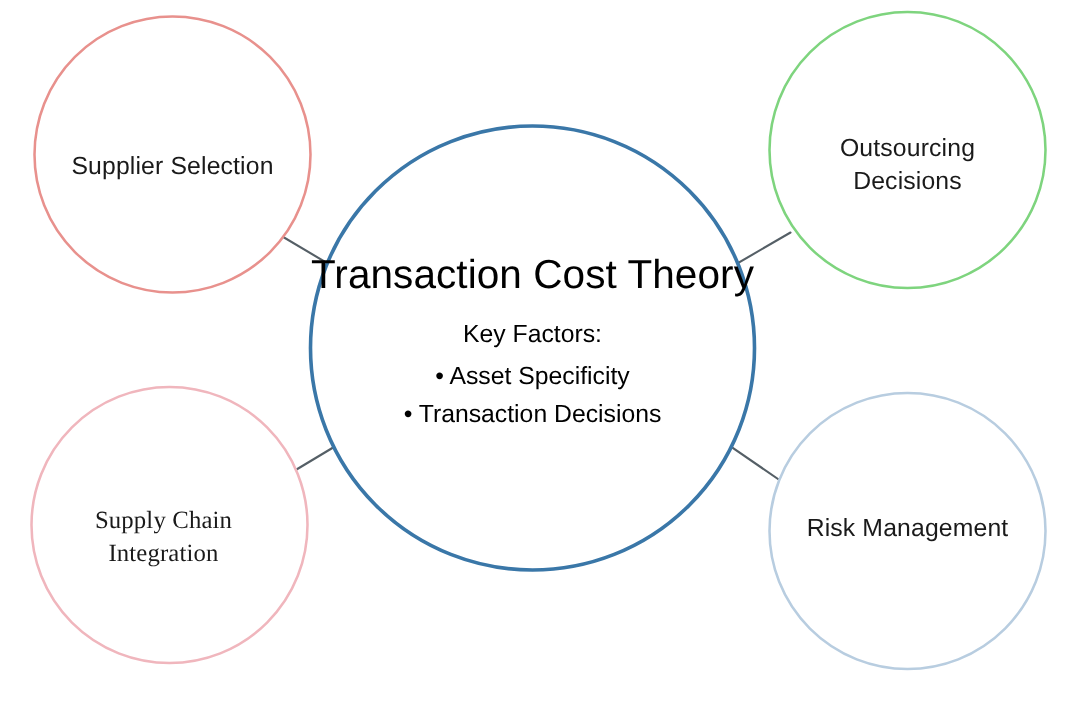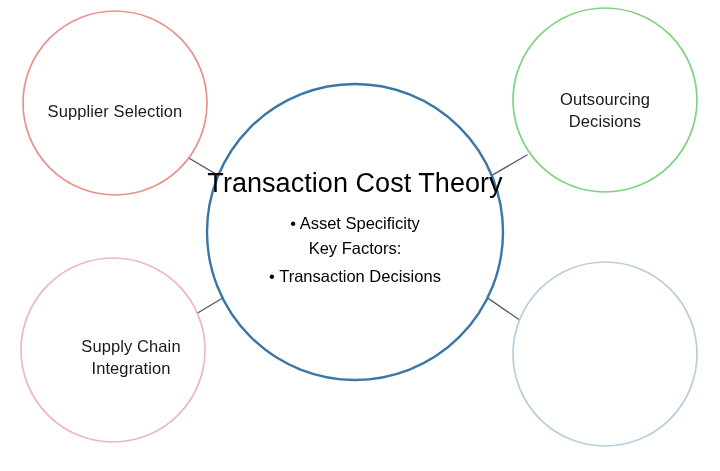--- a/index.html
+++ b/index.html
@@ -87,24 +87,25 @@
     <circle cx="605" cy="354" r="92" fill="#ffffff" stroke="#b8cde0" stroke-width="1.7"></circle>
 
     <circle cx="355" cy="232" r="148" fill="#ffffff" stroke="#3a77a8" stroke-width="2.4"></circle>
   </svg>
 
   <div class="node-label satellite-label" style="left:15px; top:101px; width:200px;">Supplier Selection</div>
 
   <div class="node-label satellite-label" style="left:505px; top:89px; width:200px;">Outsourcing
 Decisions</div>
 
-  <div class="node-label satellite-label" style="left:31px; top:336px; width:200px;">Supply Chain
+  <div class="node-label satellite-label" style="left:9px; top:336px; width:200px;font-family:Liberation Serif, serif;">Supply Chain
 Integration</div>
 
+  <div class="node-label satellite-label" style="left:505px; top:342px; width:200px;">Risk Management</div>
 
   <div class="center-stack">
     <div class="row title center-title">Transaction Cost Theory</div>
+    <div class="row sub center-sub">Key Factors:</div>
     <div class="row b1 center-bullet">• Asset Specificity</div>
-    <div class="row sub center-sub">Key Factors:</div>
     <div class="row center-bullet">• Transaction Decisions</div>
   </div>
 
 </div>
 
 </body></html>

